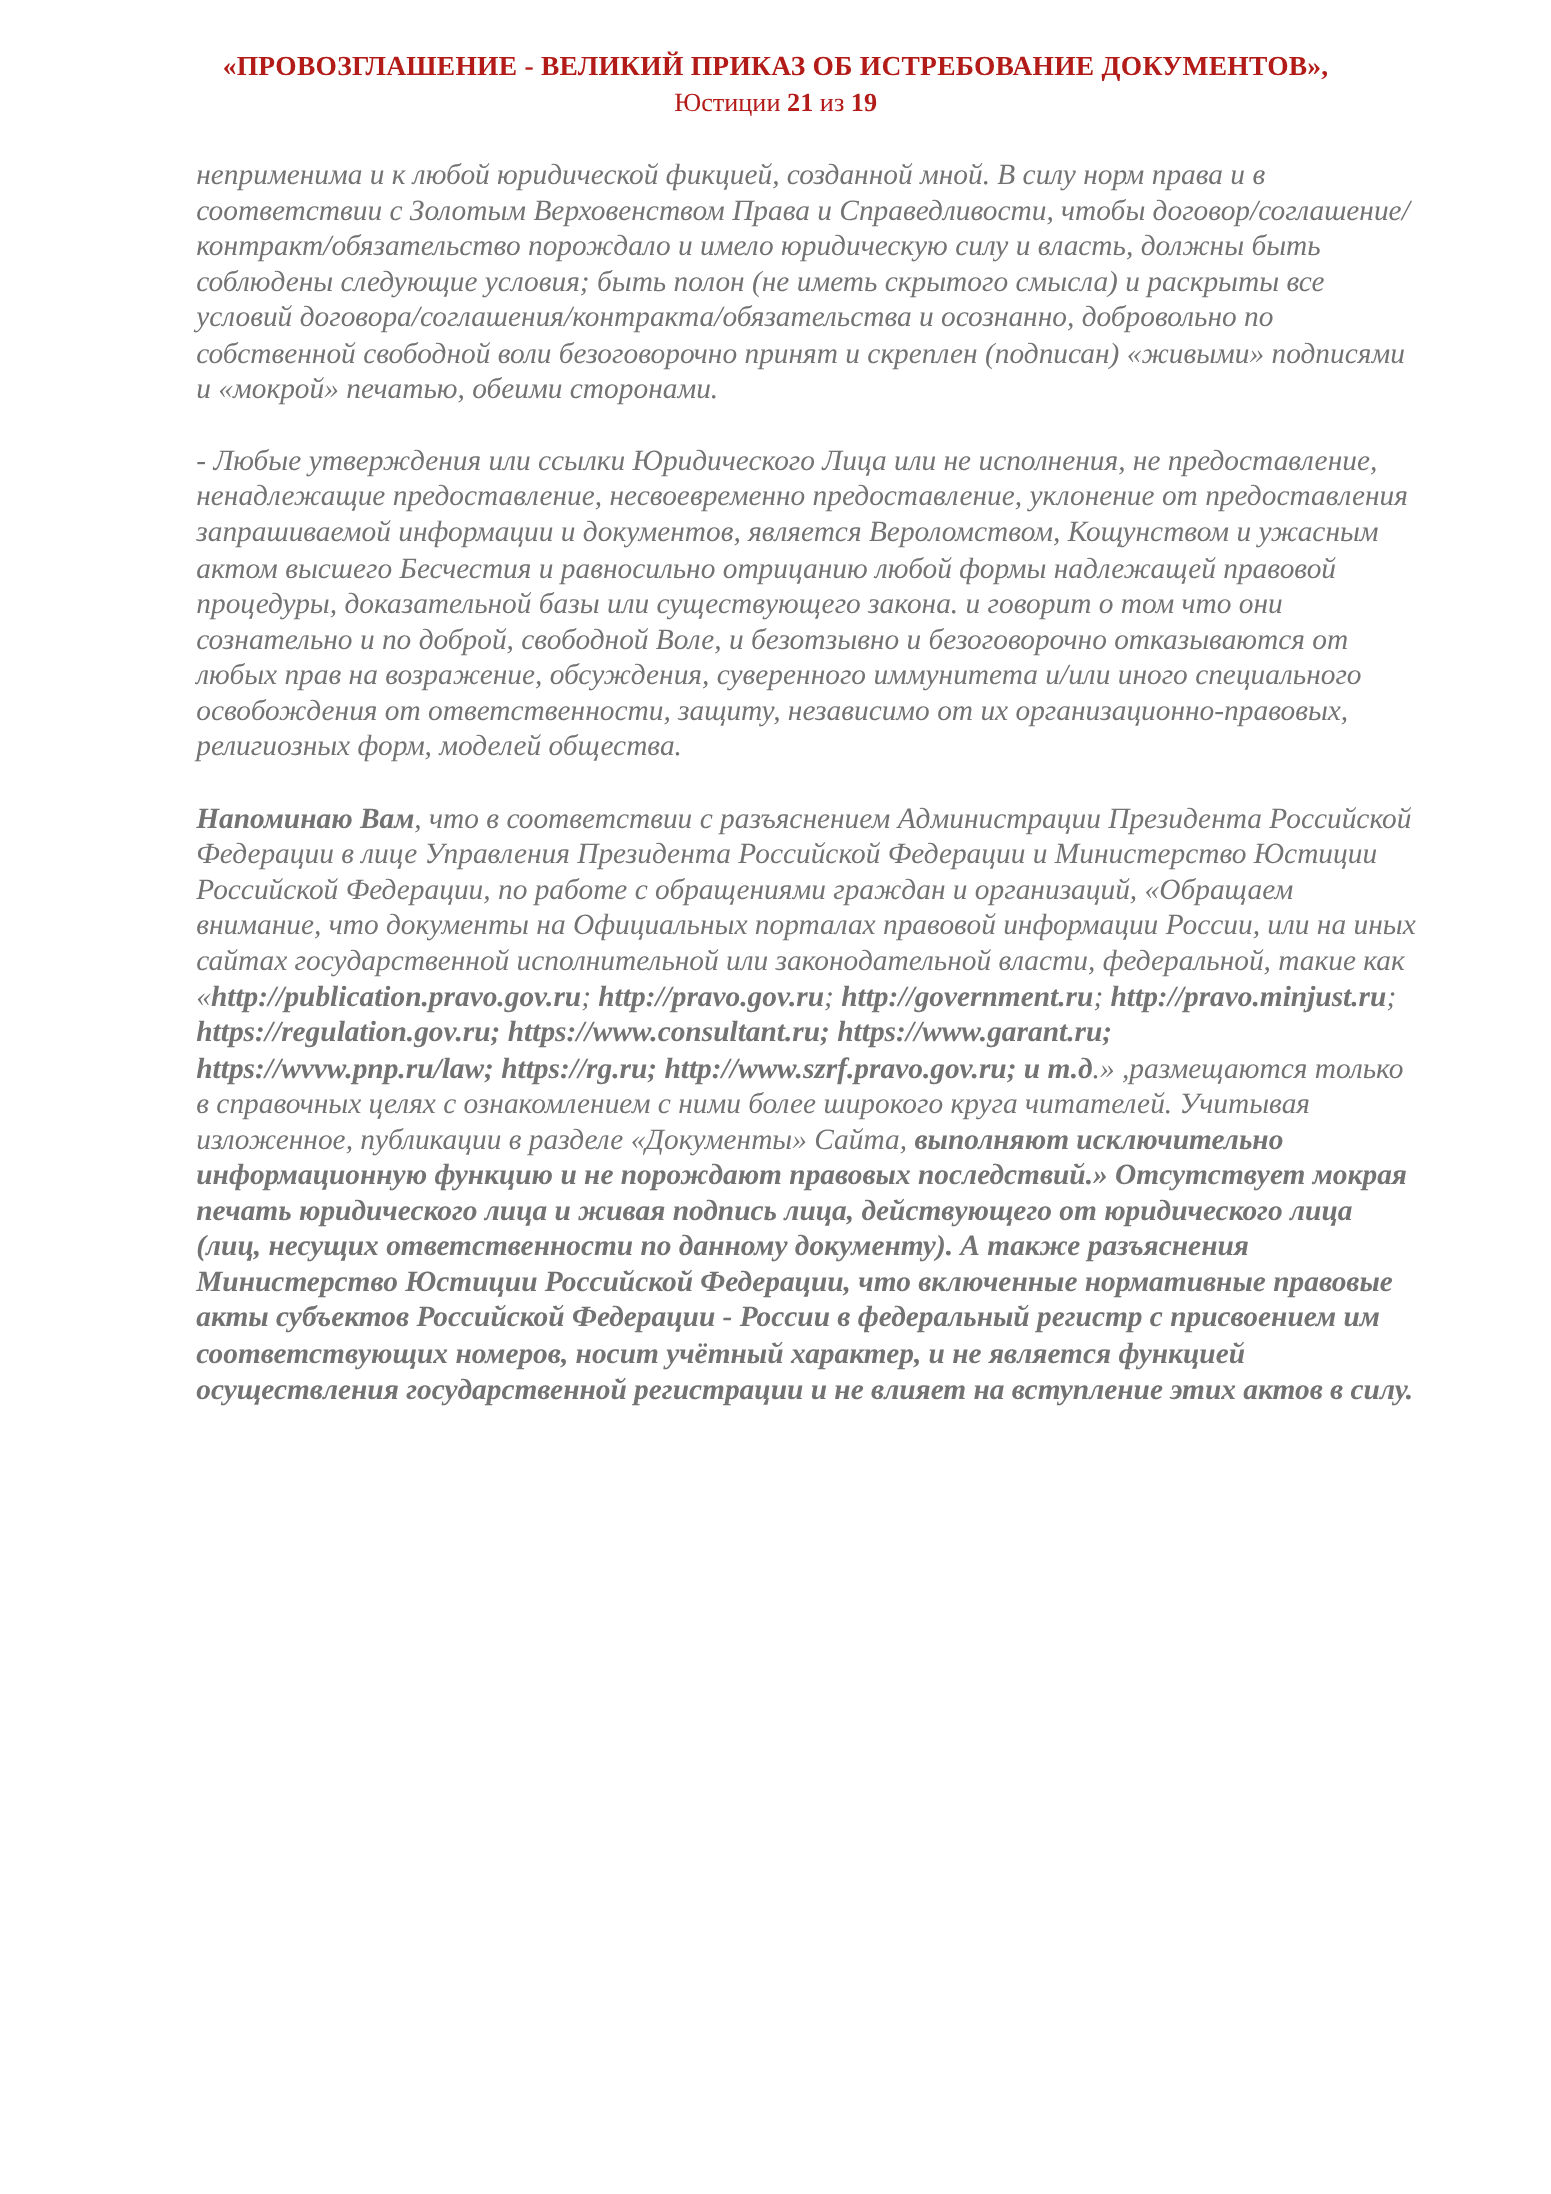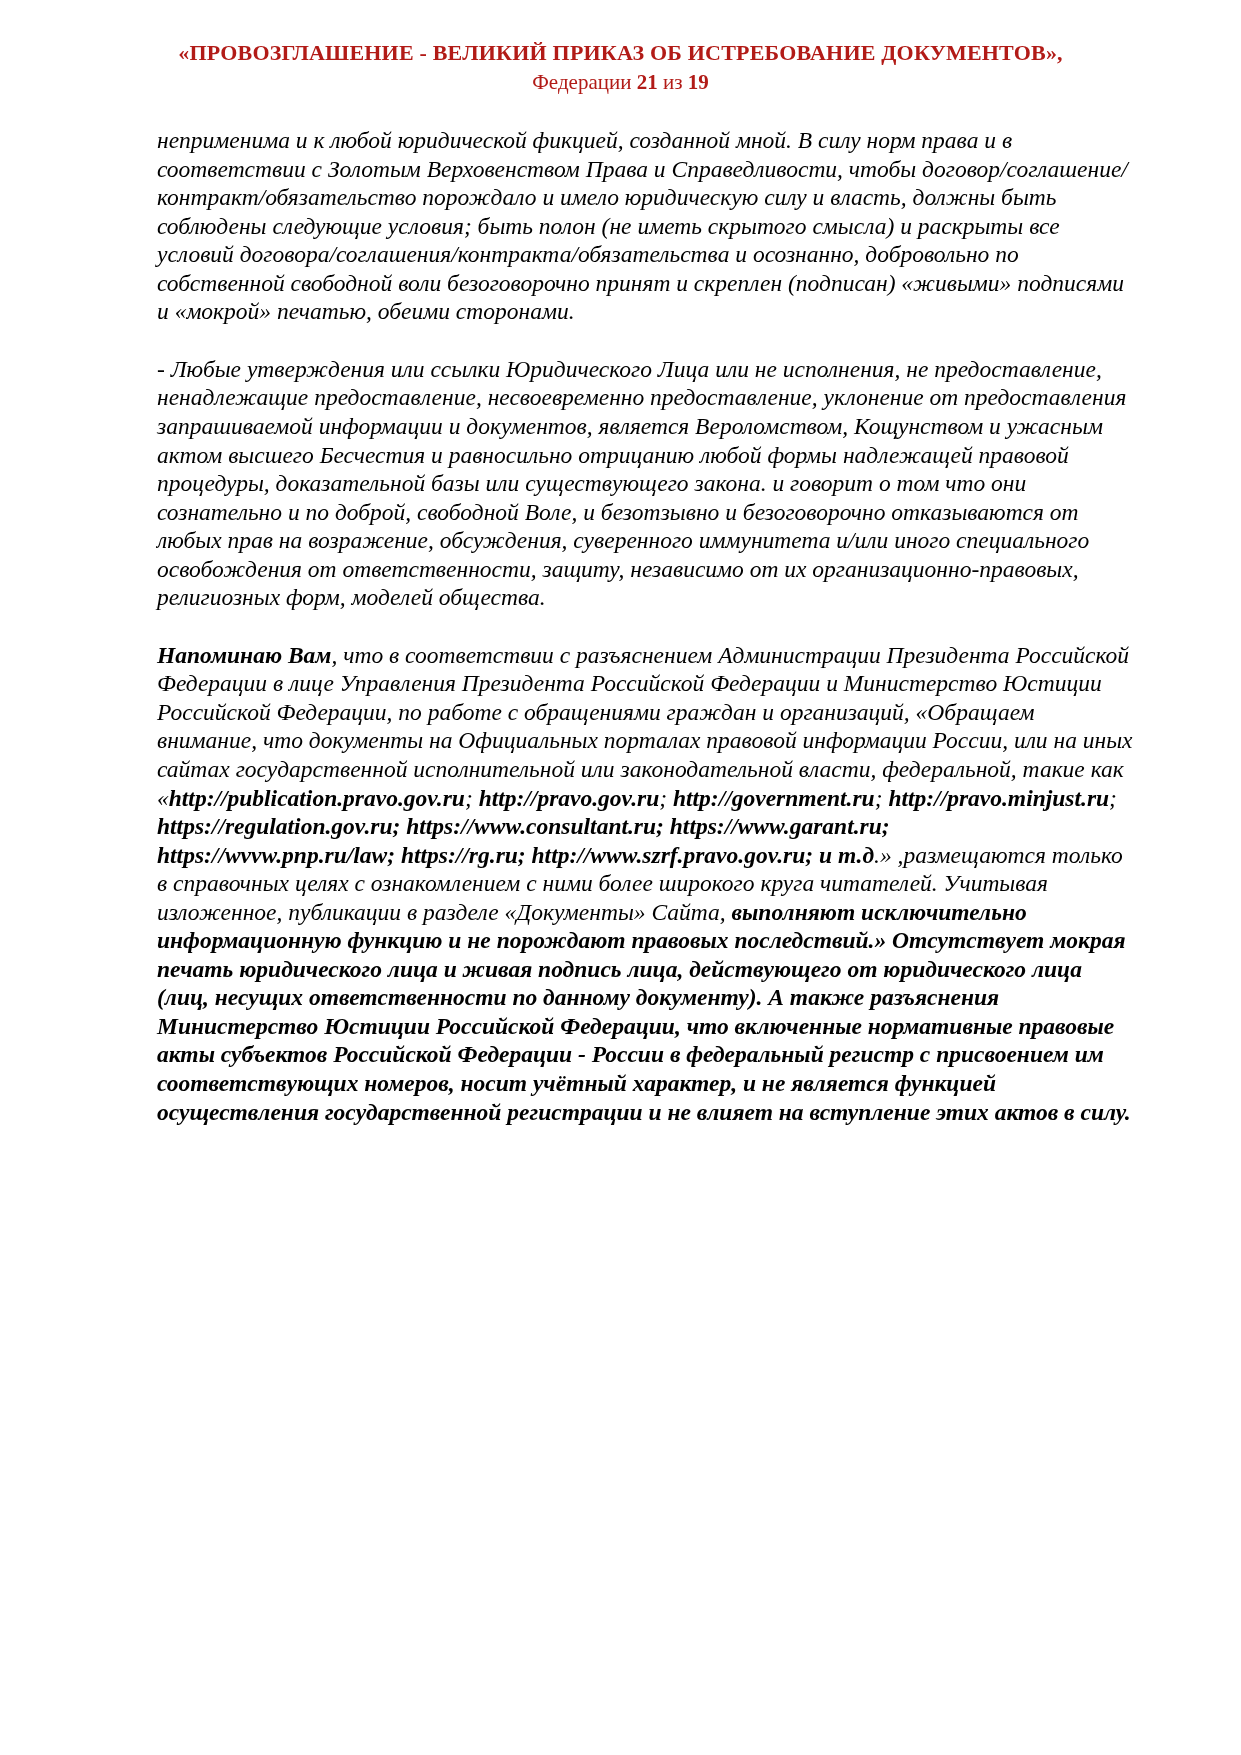--- a/index.html
+++ b/index.html
@@ -24,36 +24,36 @@
     font-size: 22px;
     letter-spacing: 0.2px;
   }
   .doc-header .pageline {
     font-size: 21px;
     font-weight: normal;
   }
   .doc-header .pageline .bold { font-weight: bold; }
   .doc-body {
     padding: 30px 108px 0 157px;
-    color: #000000;
+    color: #737373;
     font-style: italic;
     font-size: 23.5px;
     line-height: 1.215;
     text-align: left;
   }
   .para { margin: 0 0 29px 0; }
   .bold { font-weight: bold; margin-top: 10px; }
 </style>
 </head>
 <body>
 
 <div class="page">
   <div class="doc-header">
     <div class="title">«ПРОВОЗГЛАШЕНИЕ - ВЕЛИКИЙ ПРИКАЗ ОБ ИСТРЕБОВАНИЕ ДОКУМЕНТОВ»,</div>
-    <div class="pageline"><span>Федерации </span><span class="bold">21</span><span> из </span><span class="bold">19</span></div>
+    <div class="pageline"><span>Юстиции </span><span class="bold">21</span><span> из </span><span class="bold">19</span></div>
   </div>
 
   <div class="doc-body">
     <div class="para"><span>неприменима и к любой юридической фикцией, созданной мной. В силу норм права и в соответствии с Золотым Верховенством Права и Справедливости, чтобы договор/соглашение/контракт/обязательство порождало и имело юридическую силу и власть, должны быть соблюдены следующие условия; быть полон (не иметь скрытого смысла) и раскрыты все условий договора/соглашения/контракта/обязательства и осознанно, добровольно по собственной свободной воли безоговорочно принят и скреплен (подписан) «живыми» подписями и «мокрой» печатью, обеими сторонами.</span></div>
     <div class="para"><span>- Любые утверждения или ссылки Юридического Лица или не исполнения, не предоставление, ненадлежащие предоставление,  несвоевременно предоставление,  уклонение от предоставления запрашиваемой информации и документов, является Вероломством, Кощунством и ужасным актом высшего Бесчестия и равносильно отрицанию любой формы надлежащей правовой процедуры, доказательной базы или существующего закона. и говорит о том что они  сознательно и по доброй, свободной Воле, и безотзывно и безоговорочно отказываются от любых прав на возражение, обсуждения, суверенного иммунитета и/или иного специального освобождения от ответственности, защиту, независимо от их организационно-правовых, религиозных форм, моделей общества.</span></div>
     <div class="para"><span class="bold">Напоминаю Вам</span><span>, что в соответствии с  разъяснением Администрации Президента Российской Федерации в лице Управления Президента Российской Федерации и Министерство Юстиции Российской Федерации,  по  работе с обращениями граждан и организаций, «Обращаем внимание, что документы на Официальных порталах правовой информации России,  или на иных сайтах государственной исполнительной или законодательной власти, федеральной, такие как «</span><span class="bold">http://publication.pravo.gov.ru</span><span>; </span><span class="bold">http://pravo.gov.ru</span><span>; </span><span class="bold">http://government.ru</span><span>; </span><span class="bold">http://pravo.minjust.ru</span><span>; </span><span class="bold">https://regulation.gov.ru; https://www.consultant.ru; https://www.garant.ru; https://wvvw.pnp.ru/law; https://rg.ru; http://www.szrf.pravo.gov.ru; и т.д</span><span>.» ,размещаются только в справочных целях с ознакомлением с ними более широкого круга читателей. Учитывая изложенное, публикации в разделе «Документы» Сайта, </span><span class="bold">выполняют исключительно информационную функцию и не порождают правовых последствий.» Отсутствует мокрая печать юридического лица и живая подпись лица, действующего от юридического лица (лиц, несущих ответственности по данному документу). А также разъяснения Министерство Юстиции Российской Федерации, что включенные нормативные правовые акты субъектов Российской Федерации - России в федеральный регистр с присвоением им соответствующих номеров, носит учётный характер, и не является функцией осуществления государственной регистрации и не влияет на вступление этих актов в силу.</span></div>
   </div>
 </div>
 
 </body></html>

